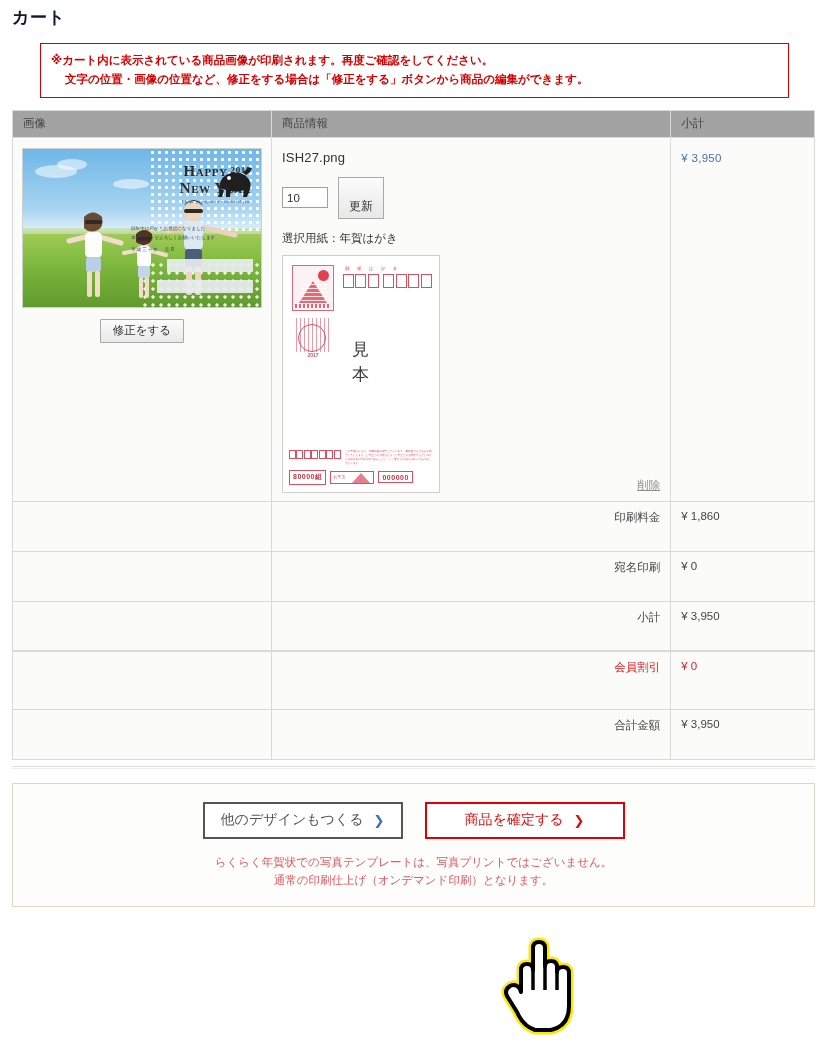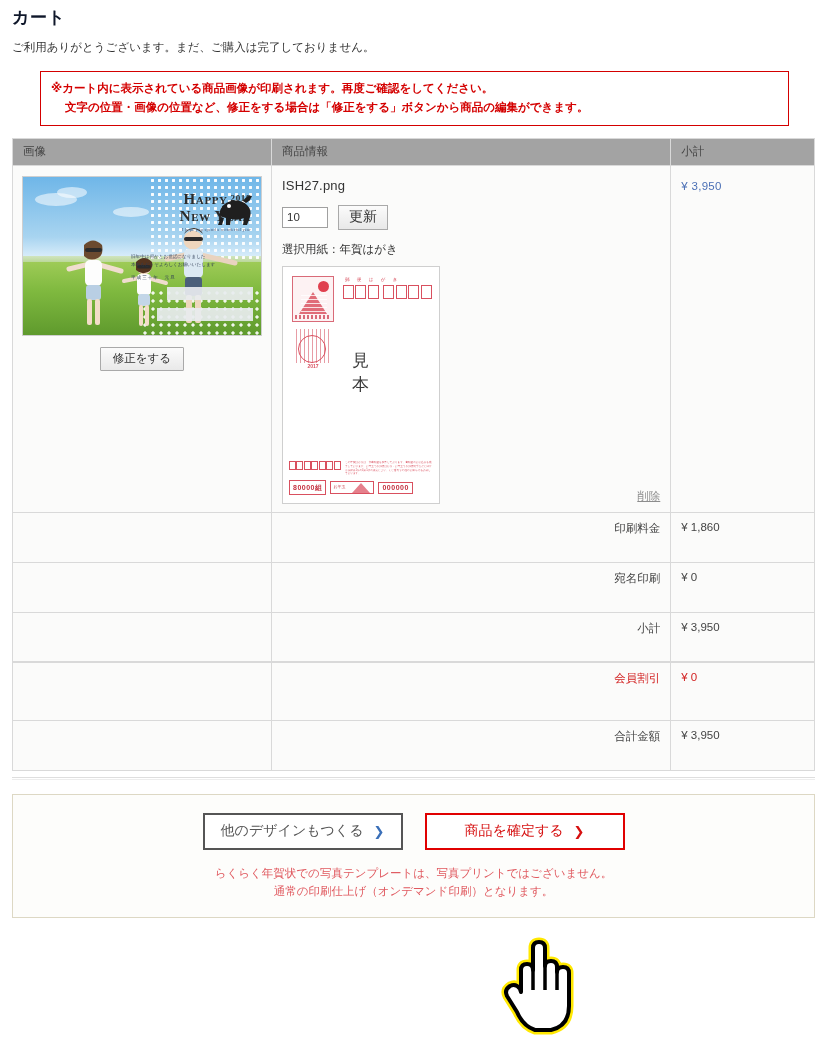--- a/index.html
+++ b/index.html
@@ -117,24 +117,24 @@
   }
 
   .filename { font-size: 13px; color:#333; margin: 0 0 12px 2px; letter-spacing:.2px; }
   .qty-row { margin: 0 0 12px 2px; display:flex; align-items:center; gap:10px; }
   .qty-input {
     width: 46px; height: 21px; font-size: 11.5px;
     border: 1px solid #a0a0a0; padding: 1px 4px; color:#333;
     font-family: "Liberation Sans", sans-serif; background:#fff;
   }
   .btn-update {
-    font-size: 14px; color:#333;
+    font-size: 12px; color:#333;
     background: linear-gradient(#fbfbfb,#e8e8e8);
     border: 1px solid #a9a9a9;
-    padding: 2px 10px 3px 10px; cursor:pointer;
+    padding: 20px 10px 3px 10px; cursor:pointer;
   }
   .paper-label { font-size: 11.5px; color:#333; margin: 0 0 9px 2px; }
 
   
   .nenga {
     width: 158px; height: 238px;
     border: 1px solid #cfcfcf; background:#ffffff;
     margin-left: 2px; position: relative;
   }
   .nenga-stamp {
@@ -241,21 +241,20 @@
   
   .cursor { position:absolute; left:495px; top:928px; width:95px; height:105px; pointer-events:none; }
 </style>
 </head>
 <body>
 
 <div class="page">
 
   <h1 class="page-title">カート</h1>
 
-  <div class="intro">ご利用ありがとうございます。まだ、ご購入は完了しておりません。</div>
 
   <div class="notice">
     <span>※カート内に表示されている商品画像が印刷されます。再度ご確認をしてください。</span>
     <span class="l2">文字の位置・画像の位置など、修正をする場合は「修正をする」ボタンから商品の編集ができます。</span>
   </div>
 
   <table class="cart">
     <thead>
       <tr>
         <th class="col-img">画像</th>

